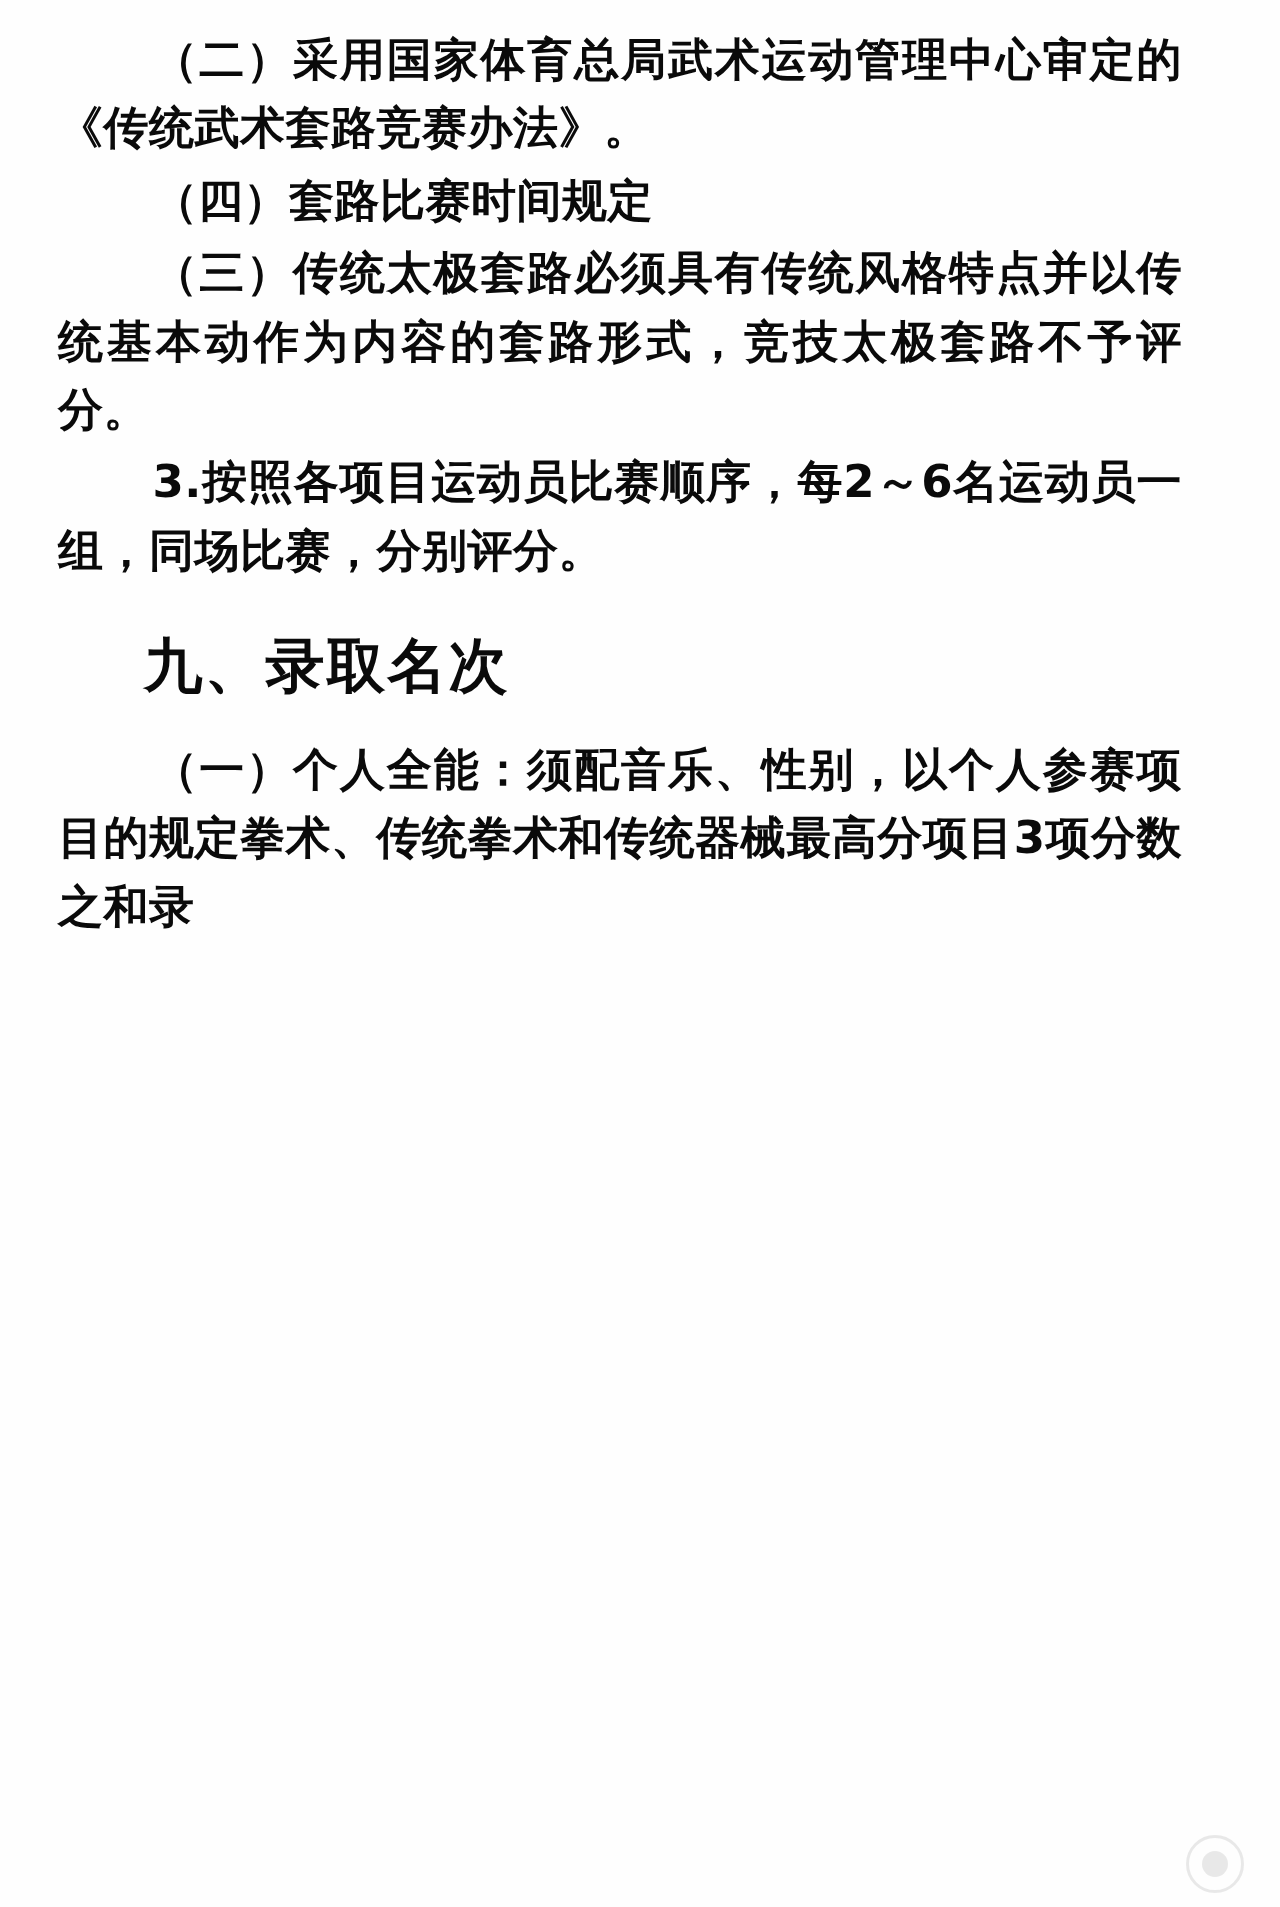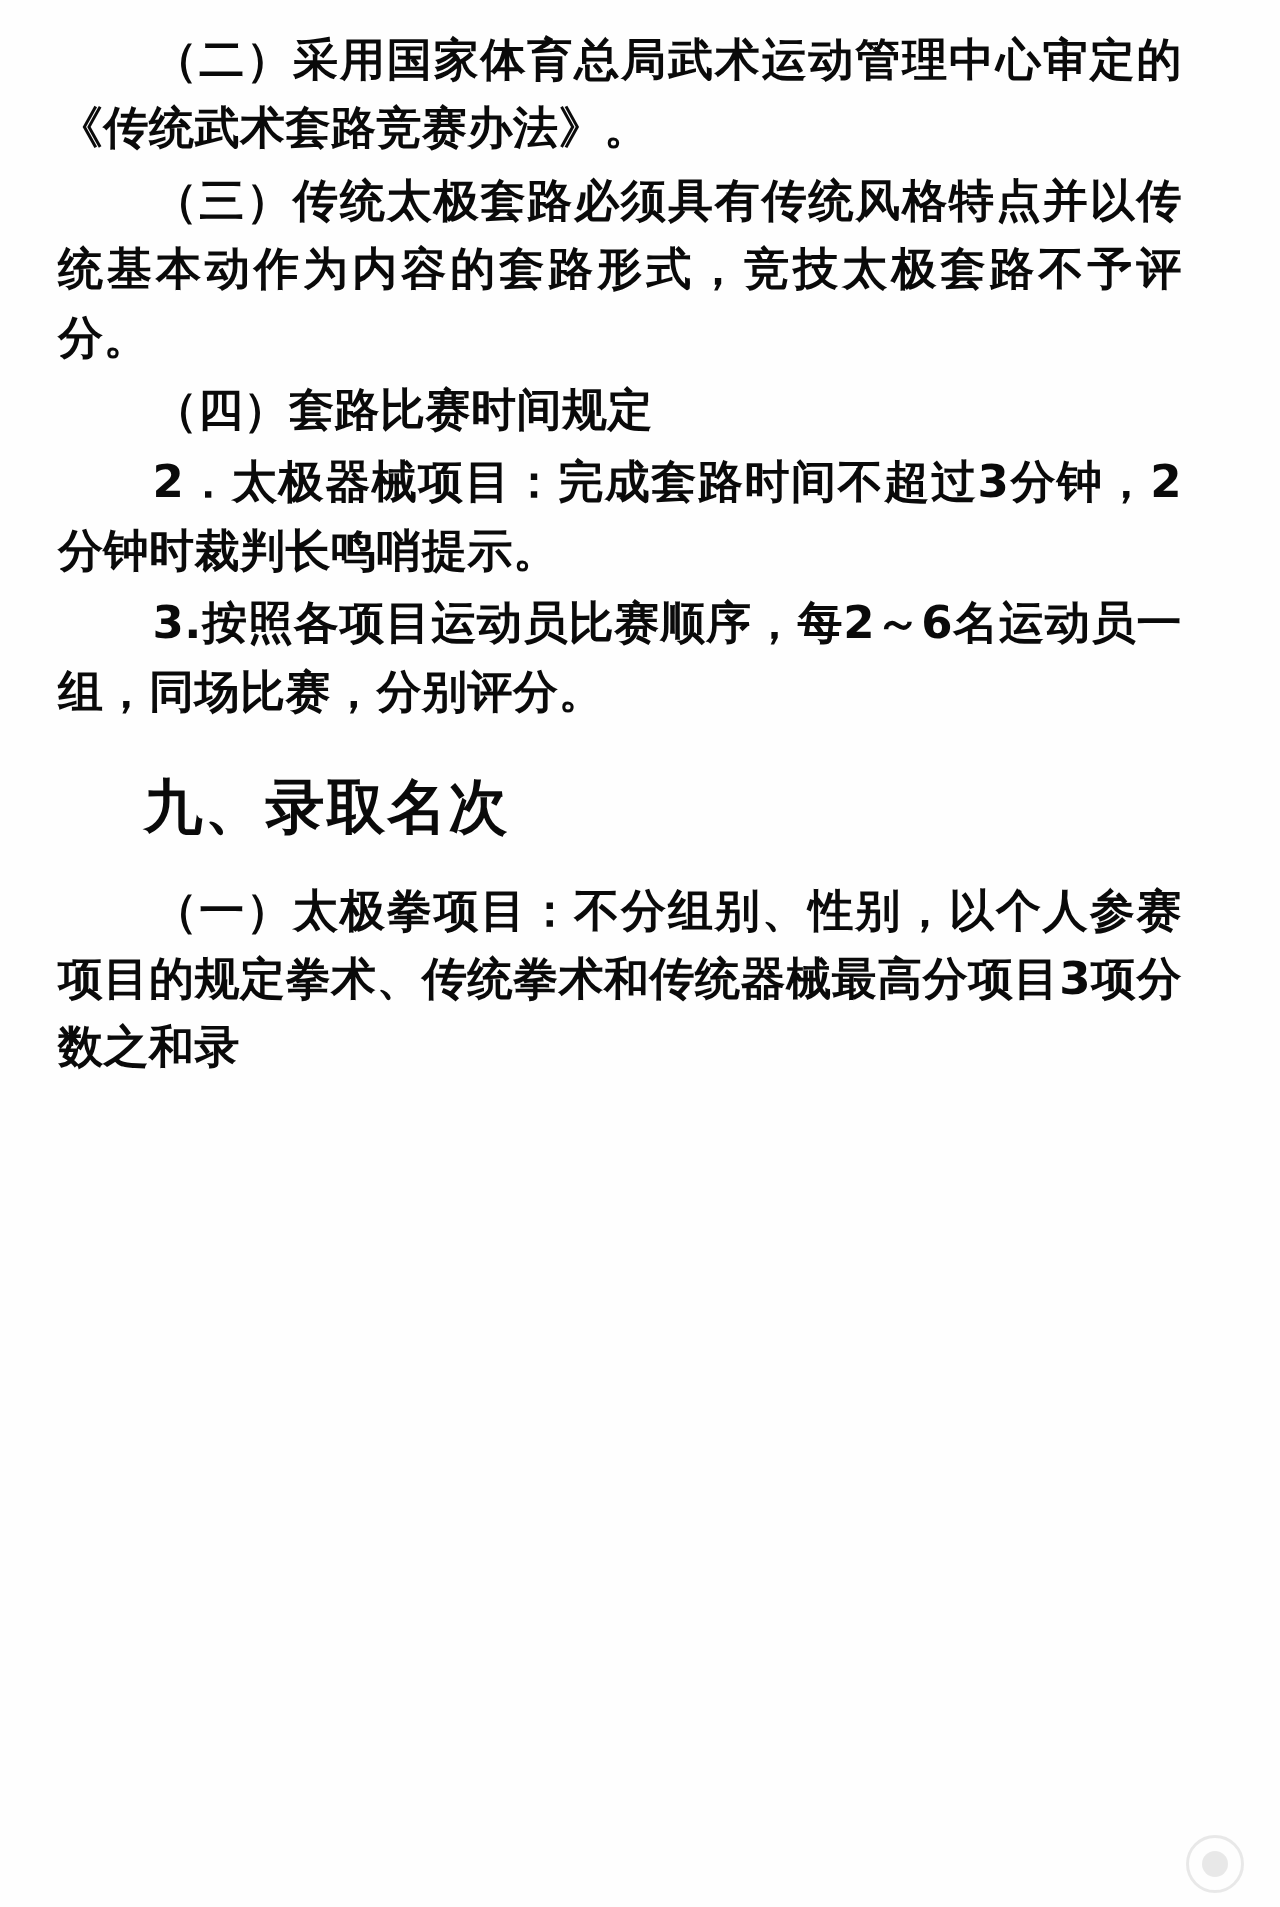--- a/index.html
+++ b/index.html
@@ -66,24 +66,23 @@
     background: #333;
   }
 </style>
 </head>
 <body>
 
 <div class="page">
   <div class="doc-body">
 
     <p class="para">（二）采用国家体育总局武术运动管理中心审定的《传统武术套路竞赛办法》。</p>
+    <p class="para">（四）套路比赛时间规定</p>
     <p class="para">（三）传统太极套路必须具有传统风格特点并以传统基本动作为内容的套路形式，竞技太极套路不予评分。</p>
-    <p class="para">（四）套路比赛时间规定</p>
-    <p class="para">2．太极器械项目：完成套路时间不超过3分钟，2分钟时裁判长鸣哨提示。</p>
     <p class="para">3.按照各项目运动员比赛顺序，每2～6名运动员一组，同场比赛，分别评分。</p>
 
     <h2 class="section-heading">九、录取名次</h2>
 
-    <p class="para">（一）太极拳项目：不分组别、性别，以个人参赛项目的规定拳术、传统拳术和传统器械最高分项目3项分数之和录</p>
+    <p class="para">（一）个人全能：须配音乐、性别，以个人参赛项目的规定拳术、传统拳术和传统器械最高分项目3项分数之和录</p>
 
   </div>
   <div class="watermark"></div>
 </div>
 
 </body></html>

